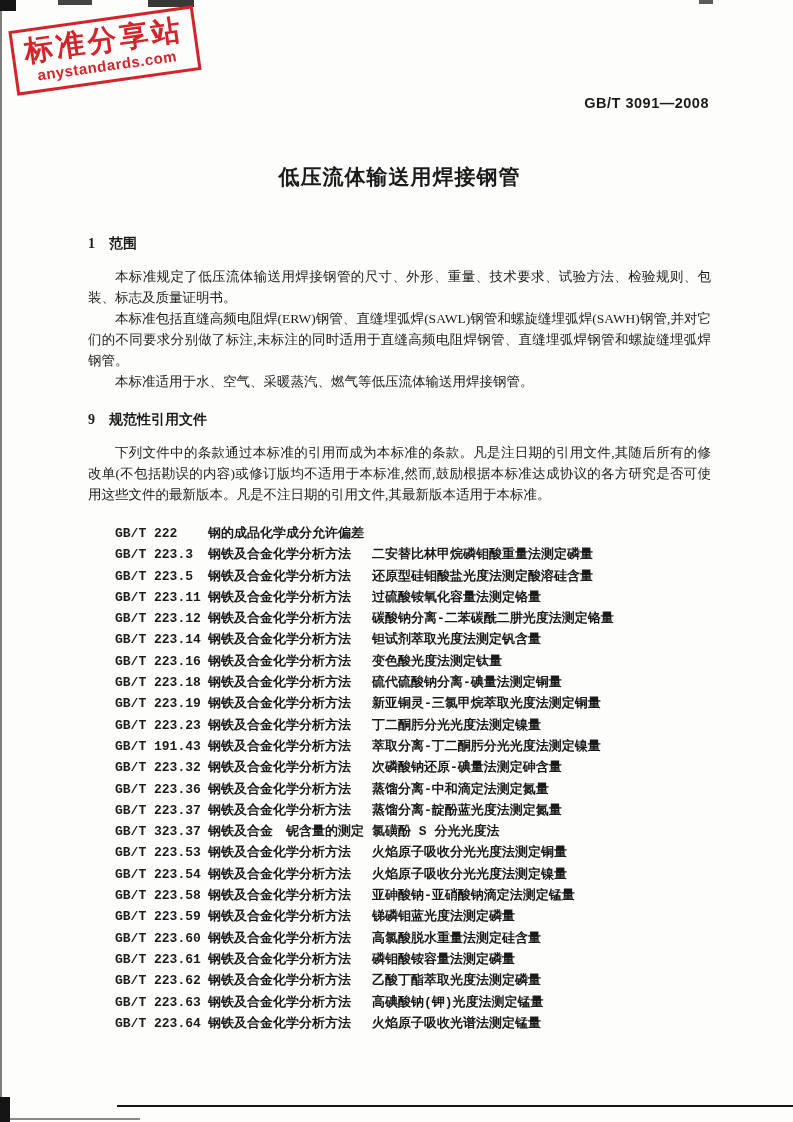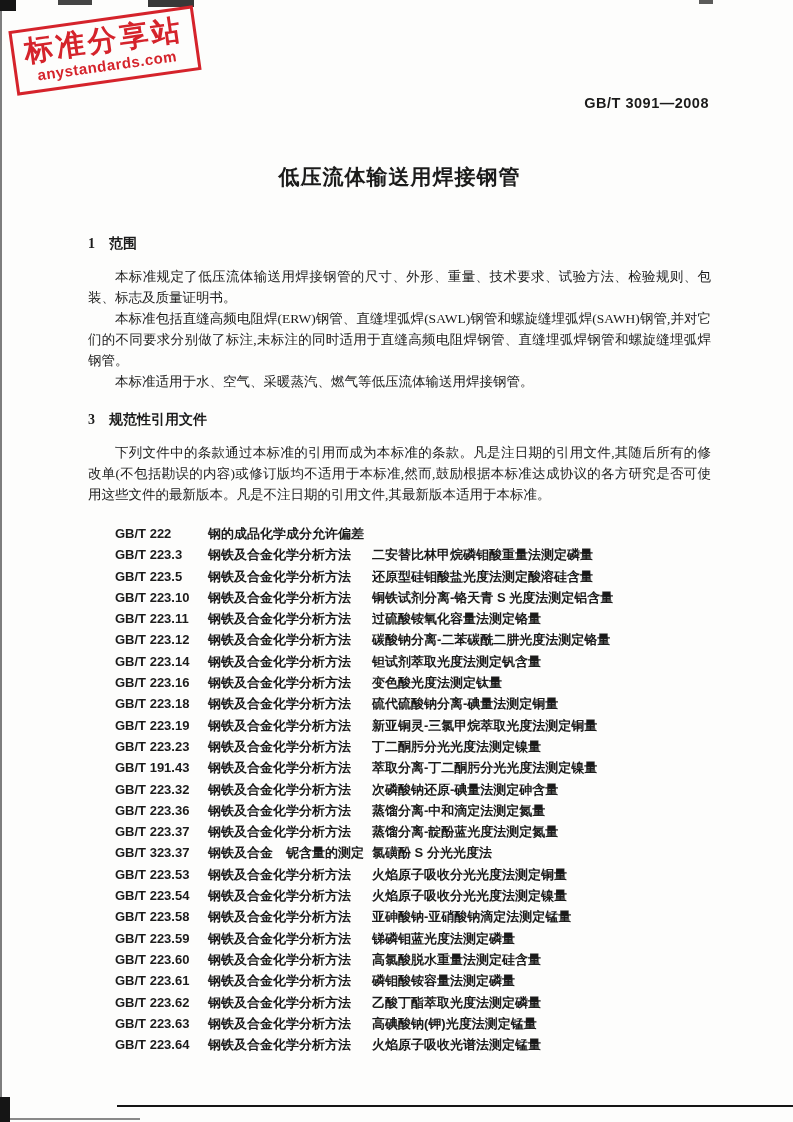--- a/index.html
+++ b/index.html
@@ -88,21 +88,21 @@
   .body-para {
     font-size: 13.5px;
     line-height: 21px;
     text-indent: 2em;
     text-align: justify;
   }
   .intro { margin-bottom: 18px; }
 
   .references { padding-left: 27px; }
   .ref-row {
-    font-family: Liberation Sans, sans-serif;
+    font-family: Liberation Mono, monospace;
     font-weight: 600;
     font-size: 13px;
     line-height: 21.3px;
     white-space: nowrap;
   }
   .ref-code   { display: inline-block; min-width: 93px; }
   .ref-method { display: inline-block; min-width: 164px; }
 </style>
 </head>
 <body>
@@ -128,28 +128,27 @@
   <div class="content">
     <h1 class="title">低压流体输送用焊接钢管</h1>
 
     <h2 class="section-heading">1　范围</h2>
     <div id="section1-paras">
         <p class="body-para">本标准规定了低压流体输送用焊接钢管的尺寸、外形、重量、技术要求、试验方法、检验规则、包装、标志及质量证明书。</p>
         <p class="body-para">本标准包括直缝高频电阻焊(ERW)钢管、直缝埋弧焊(SAWL)钢管和螺旋缝埋弧焊(SAWH)钢管,并对它们的不同要求分别做了标注,未标注的同时适用于直缝高频电阻焊钢管、直缝埋弧焊钢管和螺旋缝埋弧焊钢管。</p>
         <p class="body-para">本标准适用于水、空气、采暖蒸汽、燃气等低压流体输送用焊接钢管。</p>
       </div>
 
-    <h2 class="section-heading second">3　规范性引用文件</h2>
+    <h2 class="section-heading second">9　规范性引用文件</h2>
     <p class="body-para intro">下列文件中的条款通过本标准的引用而成为本标准的条款。凡是注日期的引用文件,其随后所有的修改单(不包括勘误的内容)或修订版均不适用于本标准,然而,鼓励根据本标准达成协议的各方研究是否可使用这些文件的最新版本。凡是不注日期的引用文件,其最新版本适用于本标准。</p>
 
     <div class="references" id="references">
         <div class="ref-row"><span class="ref-code">GB/T 222</span><span class="ref-method">钢的成品化学成分允许偏差</span><span class="ref-desc"></span></div>
         <div class="ref-row"><span class="ref-code">GB/T 223.3</span><span class="ref-method">钢铁及合金化学分析方法</span><span class="ref-desc">二安替比林甲烷磷钼酸重量法测定磷量</span></div>
         <div class="ref-row"><span class="ref-code">GB/T 223.5</span><span class="ref-method">钢铁及合金化学分析方法</span><span class="ref-desc">还原型硅钼酸盐光度法测定酸溶硅含量</span></div>
-        <div class="ref-row"><span class="ref-code">GB/T 223.10</span><span class="ref-method">钢铁及合金化学分析方法</span><span class="ref-desc">铜铁试剂分离-铬天青 S 光度法测定铝含量</span></div>
         <div class="ref-row"><span class="ref-code">GB/T 223.11</span><span class="ref-method">钢铁及合金化学分析方法</span><span class="ref-desc">过硫酸铵氧化容量法测定铬量</span></div>
         <div class="ref-row"><span class="ref-code">GB/T 223.12</span><span class="ref-method">钢铁及合金化学分析方法</span><span class="ref-desc">碳酸钠分离-二苯碳酰二肼光度法测定铬量</span></div>
         <div class="ref-row"><span class="ref-code">GB/T 223.14</span><span class="ref-method">钢铁及合金化学分析方法</span><span class="ref-desc">钽试剂萃取光度法测定钒含量</span></div>
         <div class="ref-row"><span class="ref-code">GB/T 223.16</span><span class="ref-method">钢铁及合金化学分析方法</span><span class="ref-desc">变色酸光度法测定钛量</span></div>
         <div class="ref-row"><span class="ref-code">GB/T 223.18</span><span class="ref-method">钢铁及合金化学分析方法</span><span class="ref-desc">硫代硫酸钠分离-碘量法测定铜量</span></div>
         <div class="ref-row"><span class="ref-code">GB/T 223.19</span><span class="ref-method">钢铁及合金化学分析方法</span><span class="ref-desc">新亚铜灵-三氯甲烷萃取光度法测定铜量</span></div>
         <div class="ref-row"><span class="ref-code">GB/T 223.23</span><span class="ref-method">钢铁及合金化学分析方法</span><span class="ref-desc">丁二酮肟分光光度法测定镍量</span></div>
         <div class="ref-row"><span class="ref-code">GB/T 191.43</span><span class="ref-method">钢铁及合金化学分析方法</span><span class="ref-desc">萃取分离-丁二酮肟分光光度法测定镍量</span></div>
         <div class="ref-row"><span class="ref-code">GB/T 223.32</span><span class="ref-method">钢铁及合金化学分析方法</span><span class="ref-desc">次磷酸钠还原-碘量法测定砷含量</span></div>
         <div class="ref-row"><span class="ref-code">GB/T 223.36</span><span class="ref-method">钢铁及合金化学分析方法</span><span class="ref-desc">蒸馏分离-中和滴定法测定氮量</span></div>

